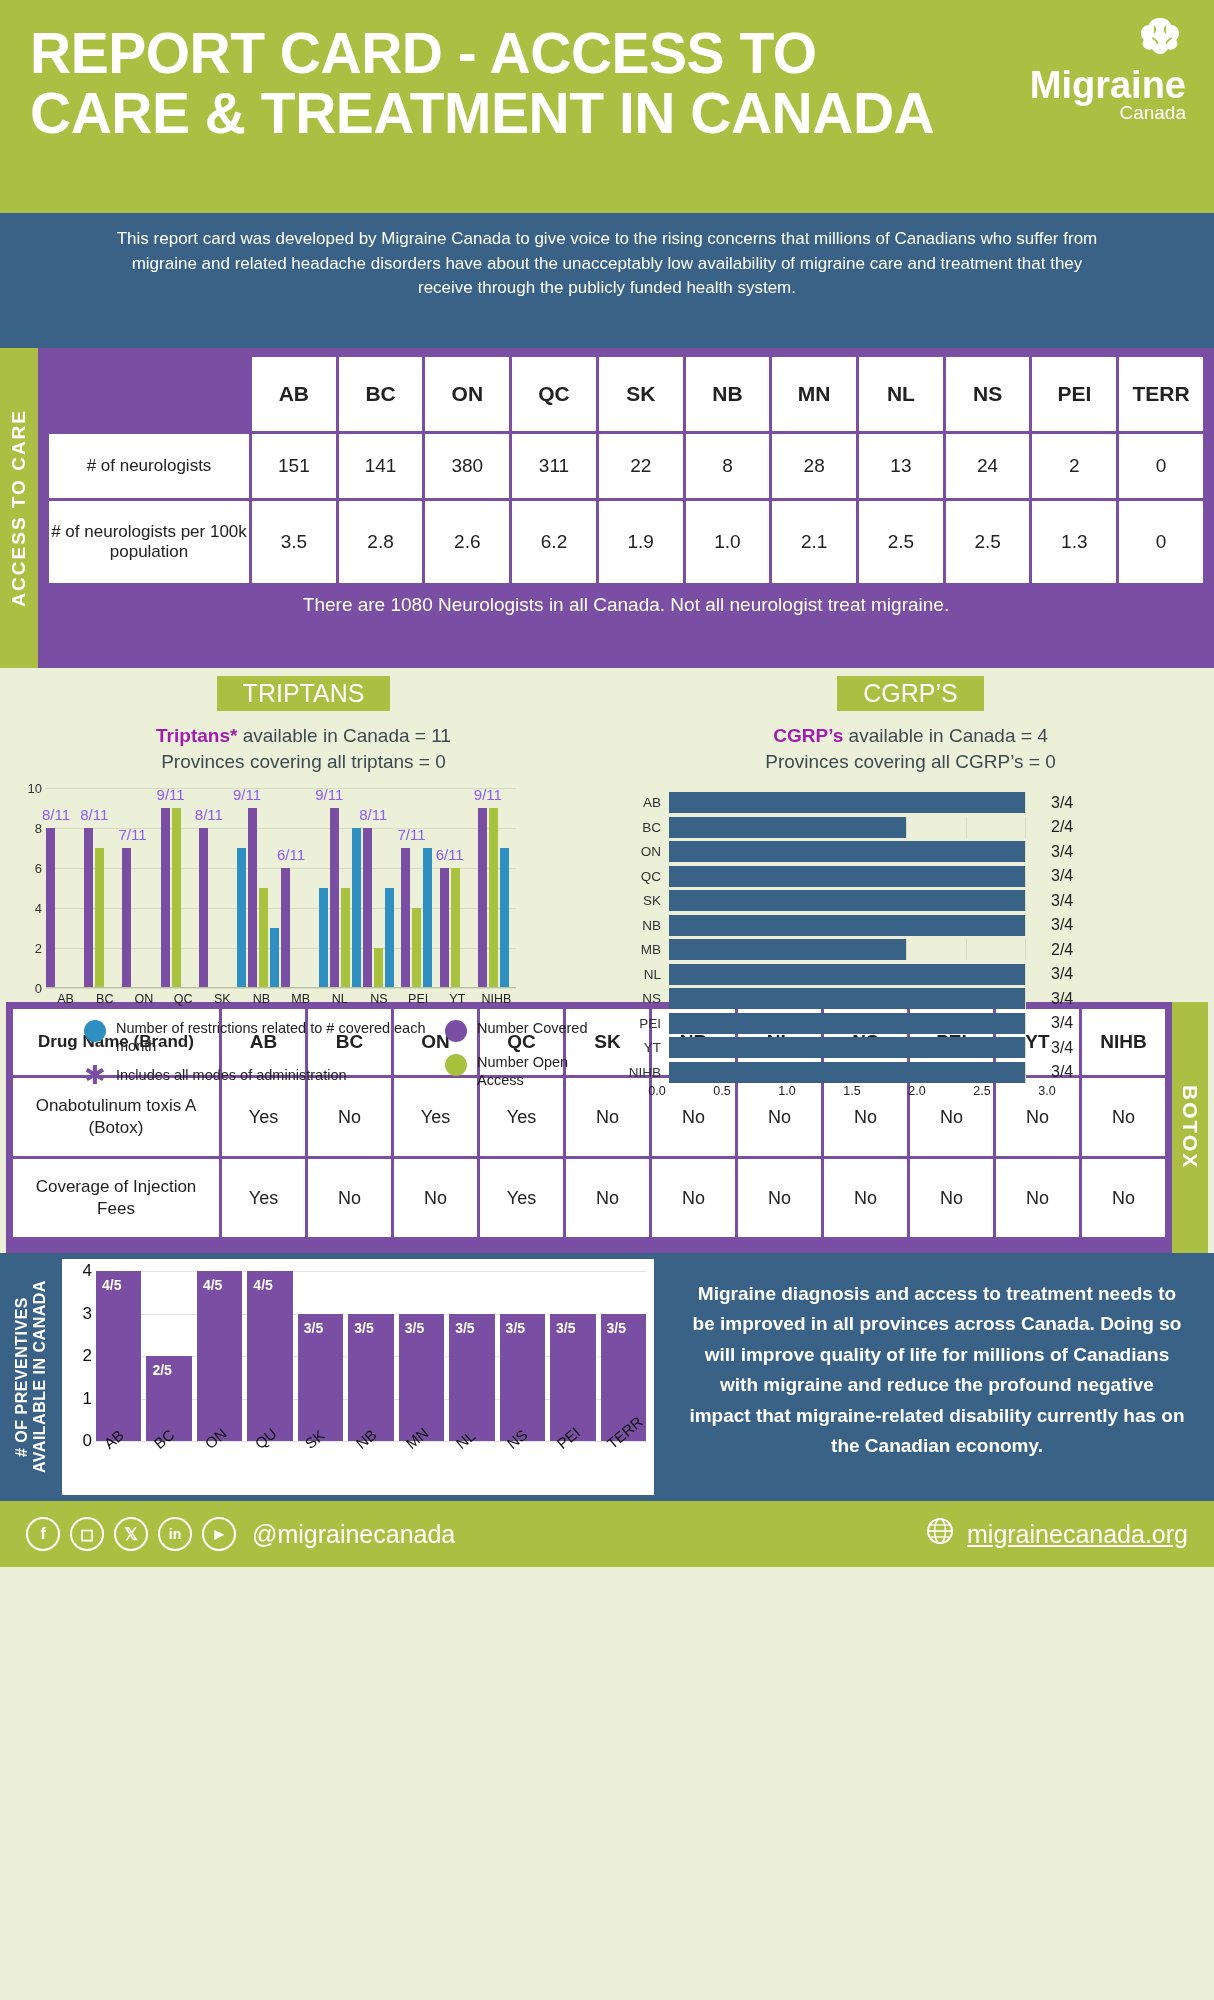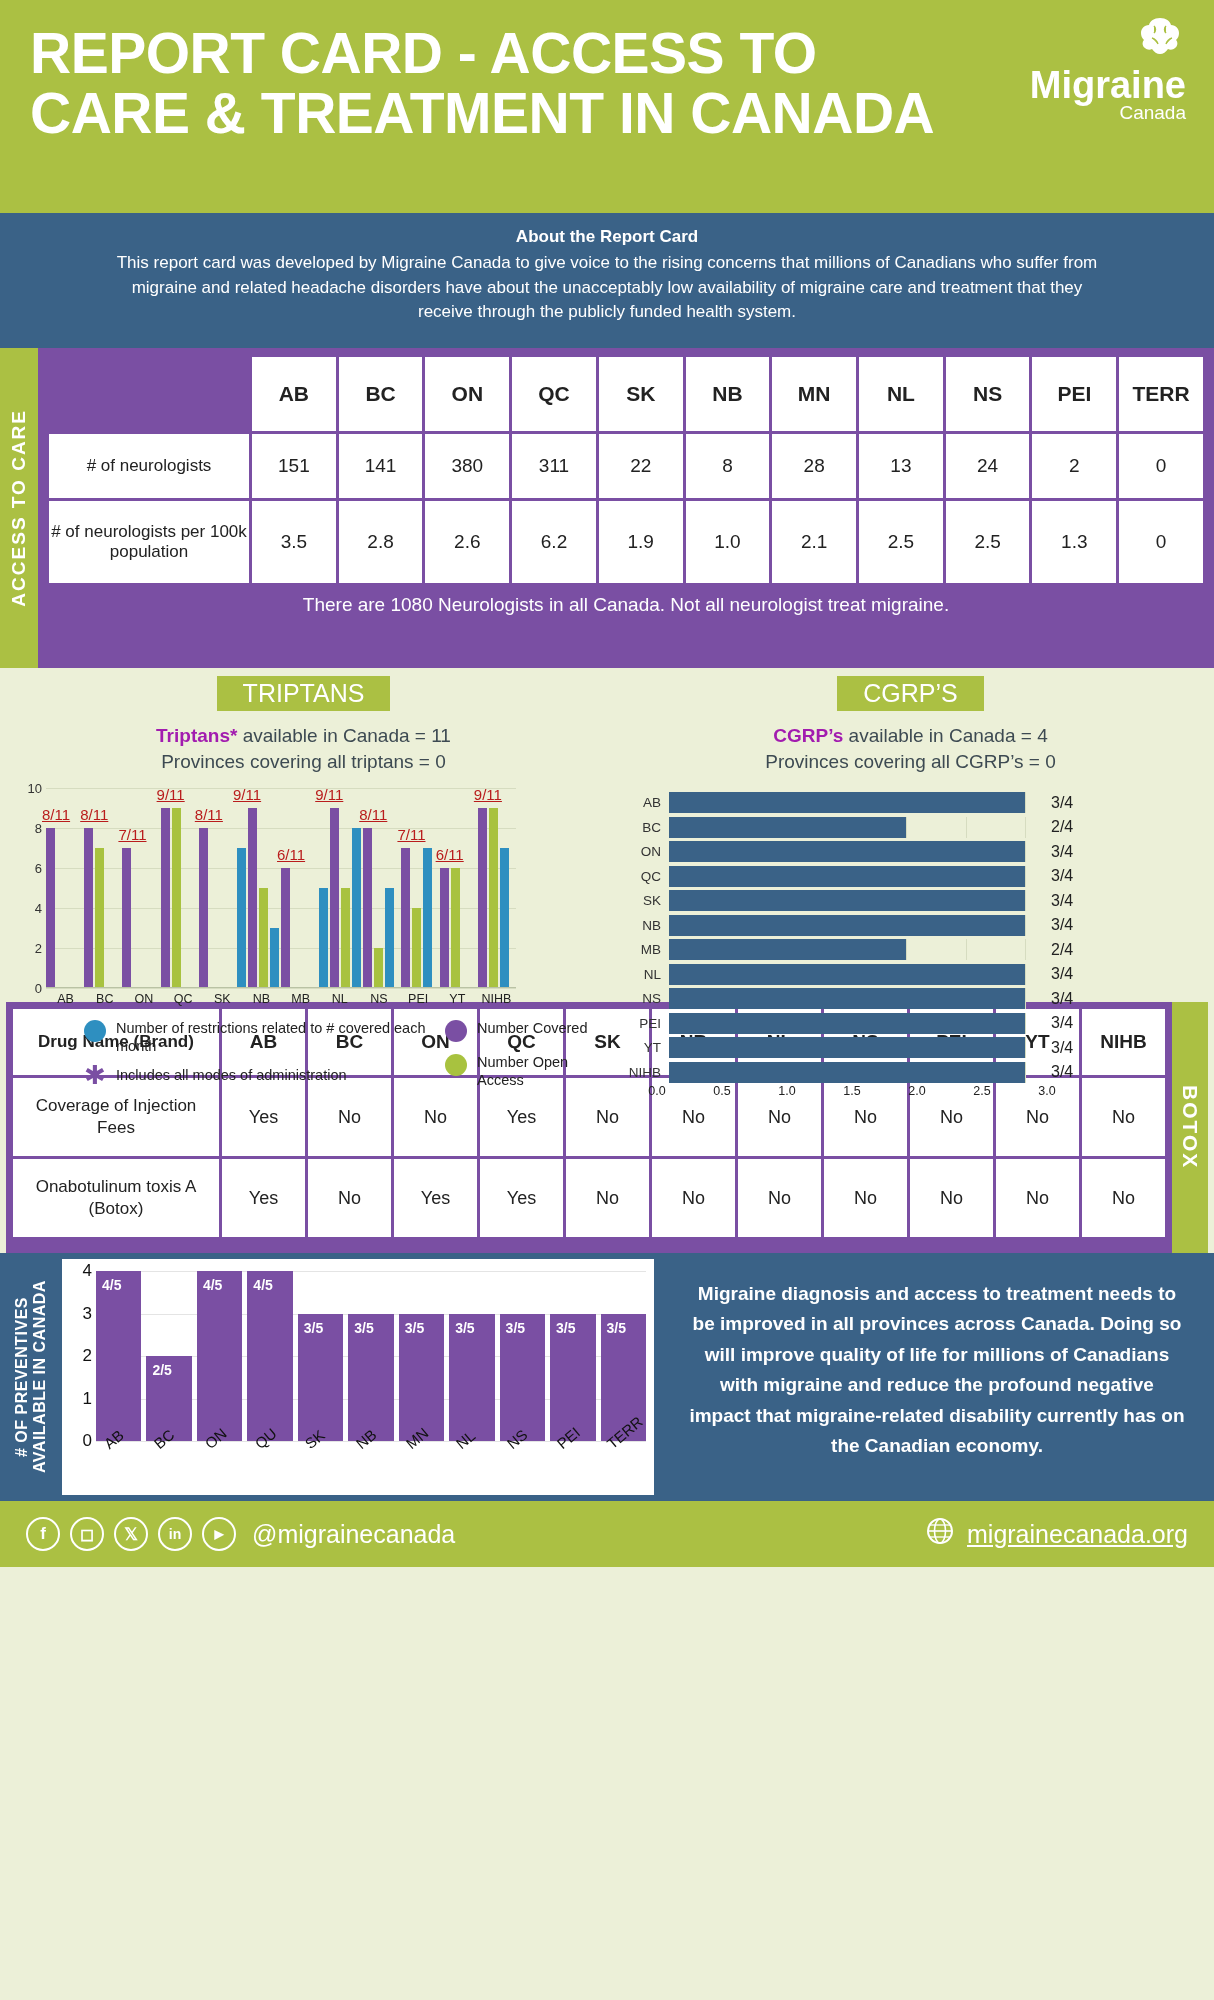--- a/index.html
+++ b/index.html
@@ -68,21 +68,21 @@
   .tri-plot{ position:relative; margin:14px 0 0 46px; width:470px; height:200px; }
   .tri-plot .grid{ position:absolute; left:0; right:0; border-top:1px solid #d6dcc0; }
   .tri-plot .ylab{ position:absolute; left:-26px; font-size:13px; color:#333; transform:translateY(-50%); width:22px; text-align:right;}
   .tri-axis{ position:absolute; left:0; bottom:0; width:100%; border-top:1.5px solid #b9c2a4; }
   .tri-groups{ position:absolute; left:0; bottom:0; width:100%; height:100%; display:flex; align-items:flex-end; }
   .tri-g{ flex:1; display:flex; align-items:flex-end; justify-content:flex-start; height:100%; position:relative; }
   .tri-b{ width:9px; margin-right:2px; }
   .tri-b.p{ background:#7a4fa3; }
   .tri-b.g{ background:#a8c23f; }
   .tri-b.b{ background:#2e8fc0; }
-  .tri-g .dl{ position:absolute; font-size:15px; color:#b91c1c; white-space:nowrap; left:-4px;text-decoration:underline; }
+  .tri-g .dl{ position:absolute; font-size:15px; color:#8b5cf6; white-space:nowrap; left:-4px; }
   .tri-xlabels{ display:flex; margin-left:46px; width:470px; }
   .tri-xlabels div{ flex:1; text-align:center; font-size:12.5px; color:#222; padding-top:4px;}
 
   
   .legend{ display:flex; margin:14px 0 0 40px; font-size:14.5px; color:#222; }
   .legend .col{ display:flex; flex-direction:column; gap:12px; }
   .legend .col.right{ margin-left:44px; }
   .legend .item{ display:flex; align-items:flex-start; gap:10px; line-height:1.2;}
   .dot{ width:22px; height:22px; border-radius:50%; flex:0 0 auto; }
   .dot.p{ background:#7a4fa3; } .dot.g{ background:#a8c23f; } .dot.b{ background:#2e8fc0; }
@@ -151,21 +151,20 @@
         <path fill="#ffffff" d="M26 2c-6 0-10 3-11 7-5 0-8 4-8 8 0 3 1 5 3 7-2 2-2 6 1 8 2 2 5 2 7 1 2 3 5 5 8 5s6-2 8-5c2 1 5 1 7-1 3-2 3-6 1-8 2-2 3-4 3-7 0-4-3-8-8-8-1-4-5-7-11-7z"></path>
         <path fill="#abc043" d="M20 10c2 2 2 5 0 7m12-7c-2 2-2 5 0 7M18 22c3 1 5 3 6 6m14-6c-3 1-5 3-6 6" stroke="#abc043" stroke-width="1.4"></path>
       </svg>
     </div>
     <div class="nm">Migraine</div>
     <div class="sub">Canada</div>
   </div>
 </div>
 
 <div class="about">
-  <div class="t">About the Report Card</div>
   <p>This report card was developed by Migraine Canada to give voice to the rising concerns that millions of Canadians who suffer from migraine and related headache disorders have about the unacceptably low availability of migraine care and treatment that they receive through the publicly funded health system.</p>
 </div>
 
 <div class="access-wrap">
   <div class="atc-side">
     <span>ACCESS TO CARE</span>
   </div>
   <div class="atc-body">
     <table class="atc">
       <thead>
@@ -535,38 +534,38 @@
             <td class="">NB</td>
             <td class="">NL</td>
             <td class="">NS</td>
             <td class="">PEI</td>
             <td class="">YT</td>
             <td class="">NIHB</td>
           </tr>
         </thead>
       <tbody id="btx-rows">
           <tr>
+            <td class="lbl">Onabotulinum toxis A (Botox)</td>
+            <td>Yes</td>
+            <td>No</td>
+            <td>Yes</td>
+            <td>Yes</td>
+            <td>No</td>
+            <td>No</td>
+            <td>No</td>
+            <td>No</td>
+            <td>No</td>
+            <td>No</td>
+            <td>No</td>
+          </tr>
+          <tr>
             <td class="lbl">Coverage of Injection Fees</td>
             <td>Yes</td>
             <td>No</td>
             <td>No</td>
-            <td>Yes</td>
-            <td>No</td>
-            <td>No</td>
-            <td>No</td>
-            <td>No</td>
-            <td>No</td>
-            <td>No</td>
-            <td>No</td>
-          </tr>
-          <tr>
-            <td class="lbl">Onabotulinum toxis A (Botox)</td>
-            <td>Yes</td>
-            <td>No</td>
-            <td>Yes</td>
             <td>Yes</td>
             <td>No</td>
             <td>No</td>
             <td>No</td>
             <td>No</td>
             <td>No</td>
             <td>No</td>
             <td>No</td>
           </tr>
         </tbody>

